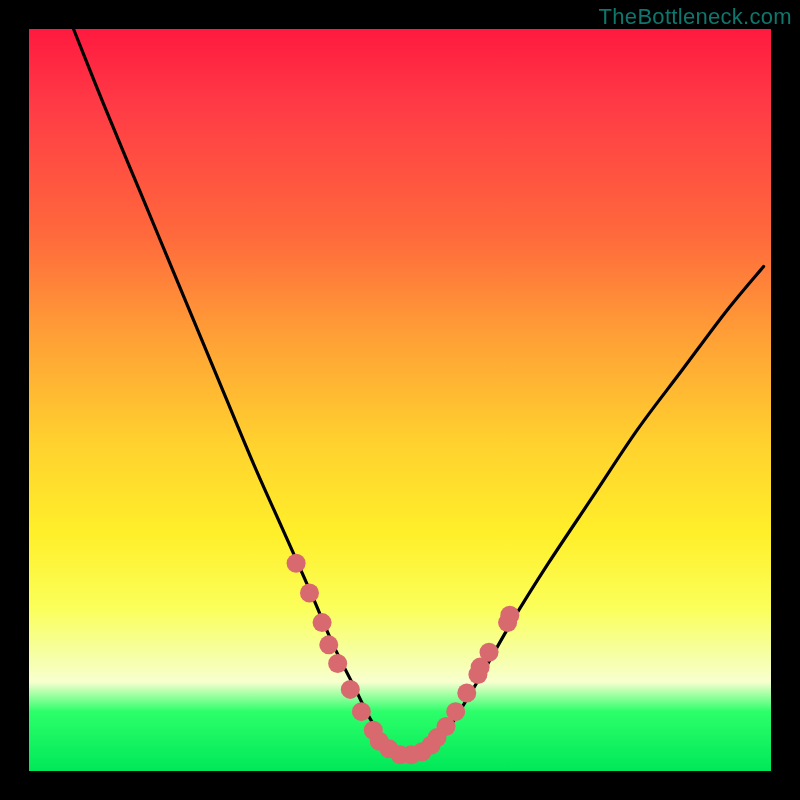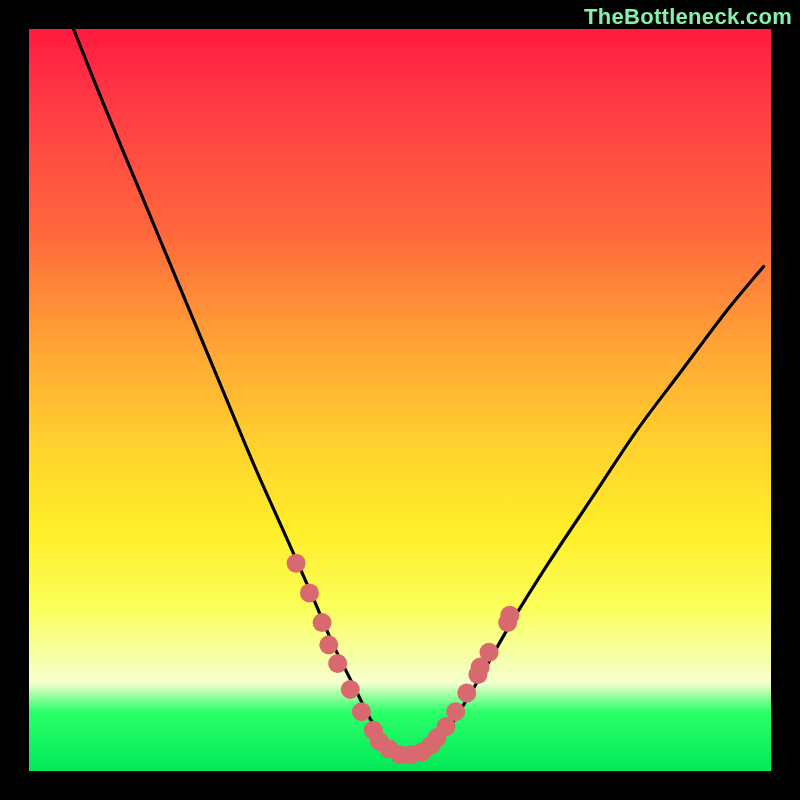--- a/index.html
+++ b/index.html
@@ -35,23 +35,23 @@
       #f6ffa0 84%,
       #f8ffcf 88%,
       #2cff6a 92%,
       #00e858 100%
     );
   }
   .watermark {
     position: absolute;
     top: 4px;
     right: 8px;
-    color: #86efac;
+    color: #0f766e;
     font-size: 22px;
-    font-weight: 700;
+    font-weight: 400;
     letter-spacing: 0.3px;
     user-select: none;
   }
   svg.curve {
     position: absolute;
     left: 0;
     top: 0;
     width: 742px;
     height: 742px;
     overflow: visible;

